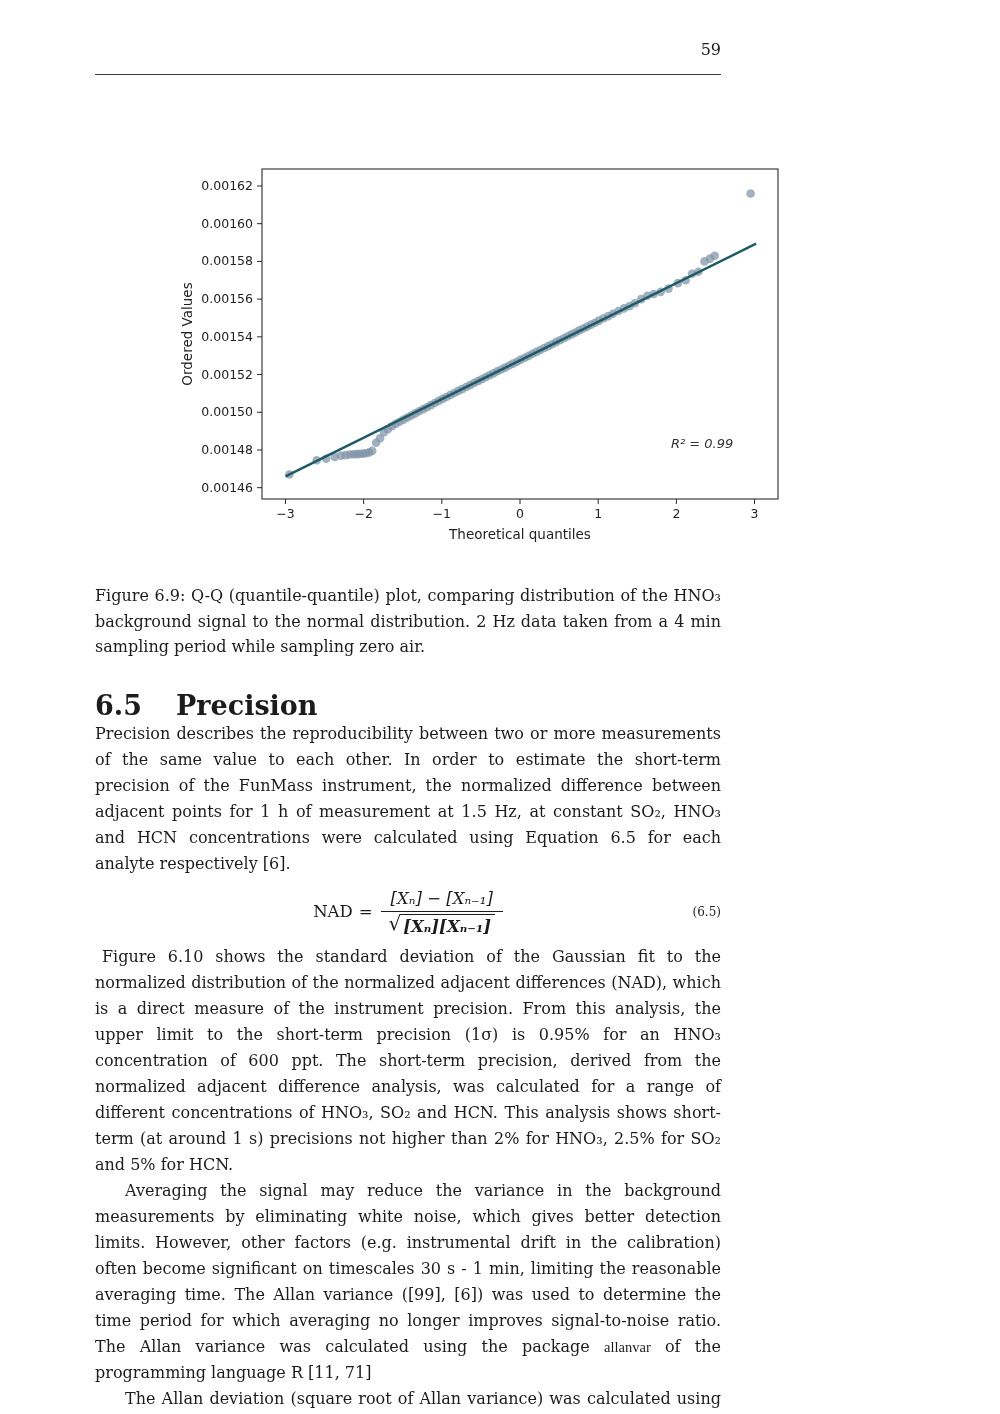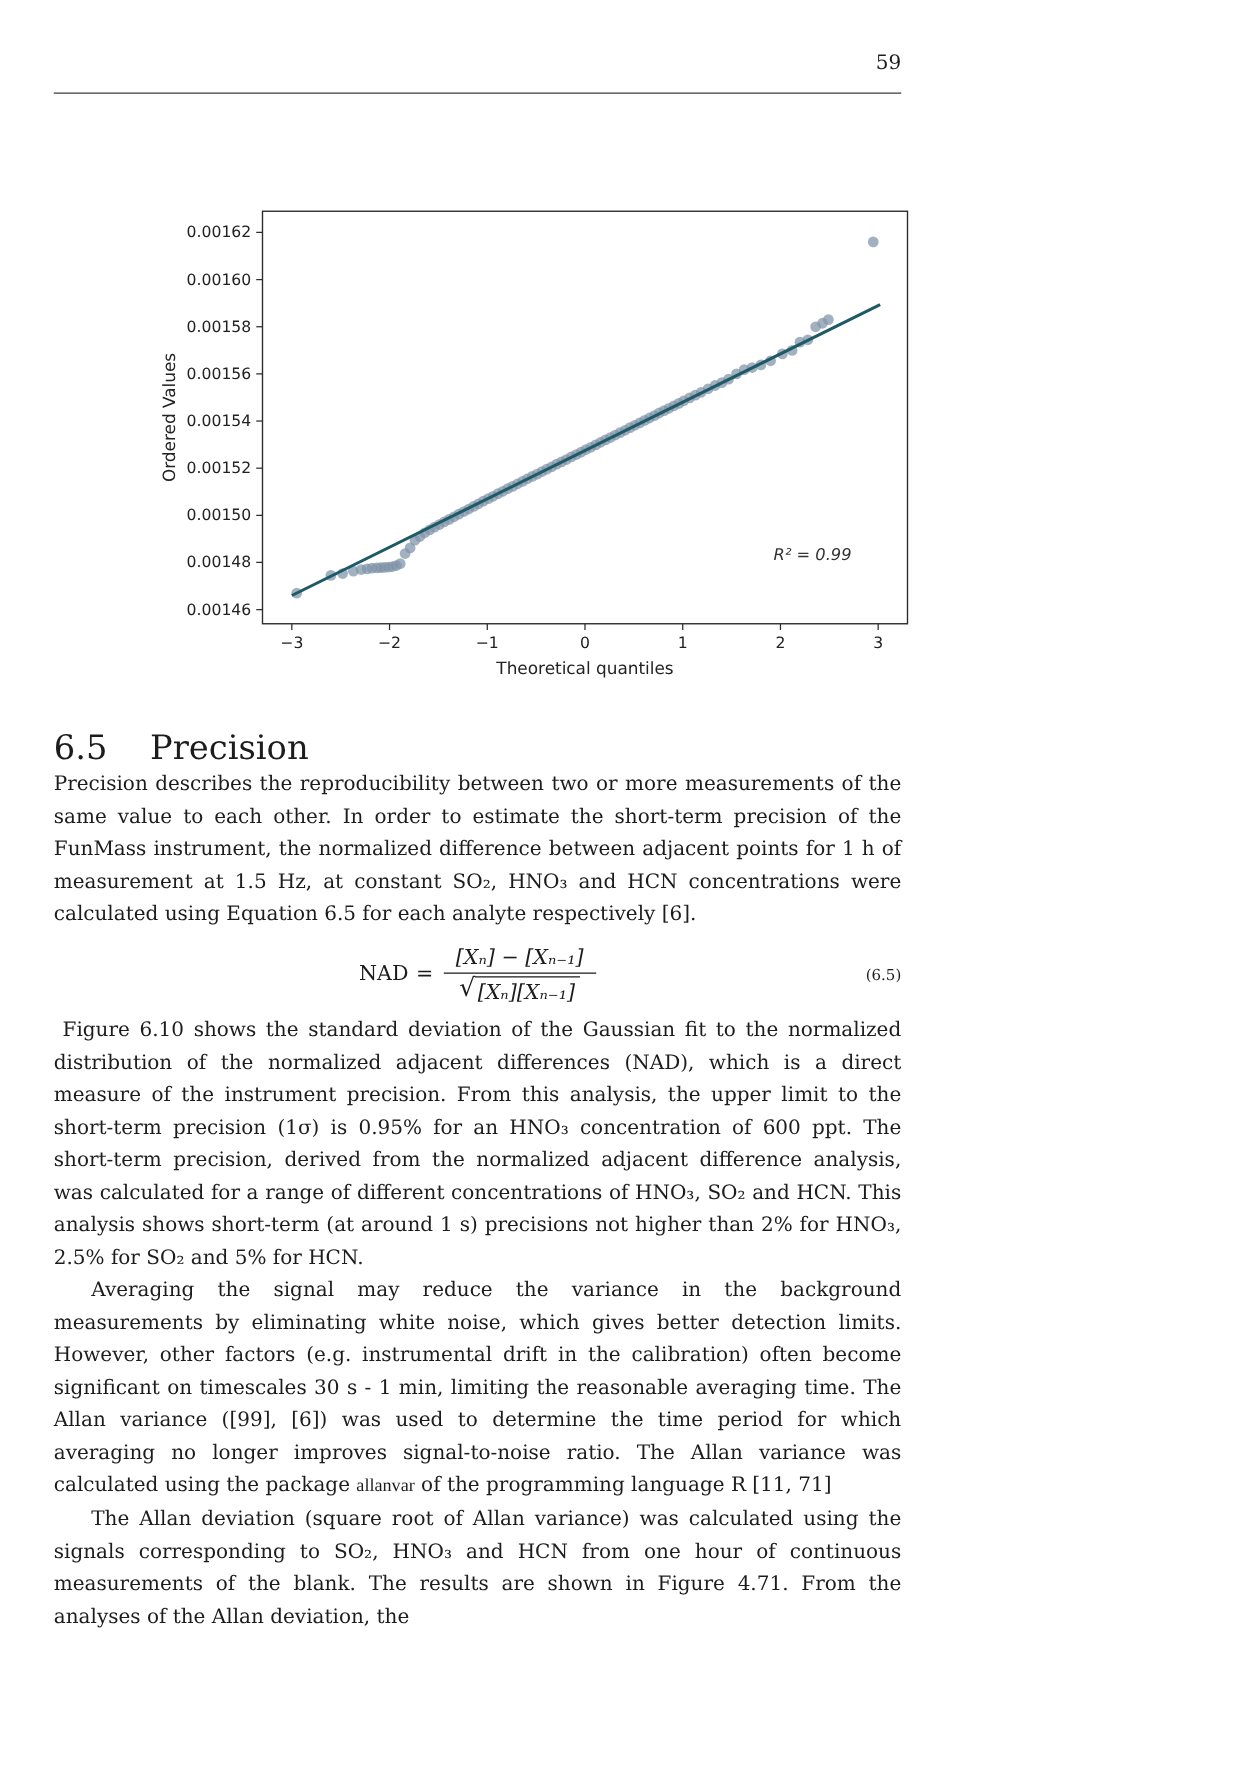--- a/index.html
+++ b/index.html
@@ -1,41 +1,41 @@
 <!DOCTYPE html>
 <html><head>
 <meta charset="utf-8">
 <style>
   html,body{margin:0;padding:0;background:#ffffff;}
   .page{
     width:796px;height:1414px;box-sizing:border-box;
-    padding:38px 75px 0 43px;overflow:hidden;position:relative;
+    padding:38px 75px 0 95px;overflow:hidden;position:relative;
     font-family:"DejaVu Serif","DejaVu Sans",serif;color:#1c1c1c;background:#ffffff;
   }
   .page-number{text-align:right;font-size:16px;line-height:24px;}
   .top-rule{border:none;border-top:1.2px solid #3c3c3c;margin:12px 0 0 0;}
   .figure-block{margin-top:78px;}
   .qq{display:block;margin-left:83px;width:620px;height:400px;}
   .qq text{font-family:"DejaVu Sans","Liberation Sans",sans-serif;}
   .caption{margin:30px 0 0 0;font-size:16px;line-height:25.5px;text-align:justify;}
-  .section-heading{margin:30px 0 0 0;font-size:27px;font-weight:normal;}
+  .section-heading{margin:30px 0 0 0;font-size:27px;font-weight:bold;}
   .section-heading .sec-num{margin-right:34px;}
   p.body-par{margin:0;font-size:16px;line-height:26px;text-align:justify;}
   p.first{}
   p.indent-small{text-indent:7px;}
   p.indent{text-indent:30px;}
   .code{font-family:Liberation Serif, serif;font-size:14.5px;}
   .equation{position:relative;margin:12px 0 8px 0;text-align:center;font-size:16.5px;}
   .eq-lhs{}
   .eq-eq{margin:0 8px 0 6px;}
   .frac{display:inline-flex;flex-direction:column;vertical-align:middle;font-style:italic;align-items:center;}
   .frac .num{border-bottom:1.3px solid #1c1c1c;padding:0 10px 3px 10px;}
   .frac .den{padding-top:2px;display:flex;align-items:flex-start;justify-content:center;}
   .sqrt{font-style:normal;font-size:20px;line-height:1;transform:translateY(-1px);}
-  .radicand{border-top:1.3px solid #1c1c1c;padding:2px 4px 0 2px;}
+  .radicand{border-top:1.3px solid #1c1c1c;padding:2px 4px 0 2px;font-weight:bold;}
   .eq-number{position:absolute;right:0;top:50%;transform:translateY(-50%);font-style:normal;font-size:12px;}
 </style>
 </head>
 <body>
 
 <div class="page">
 
   <div class="page-number">59</div>
   <hr class="top-rule">
 
@@ -164,20 +164,21 @@
         <line x1="79" y1="108.39999999999998" x2="84" y2="108.39999999999998" stroke="#2b2b2b" stroke-width="1"></line>
         <text x="75" y="112.39999999999998" text-anchor="end" font-size="12.5" fill="#222">0.00158</text>
         <line x1="79" y1="70.6857142857142" x2="84" y2="70.6857142857142" stroke="#2b2b2b" stroke-width="1"></line>
         <text x="75" y="74.6857142857142" text-anchor="end" font-size="12.5" fill="#222">0.00160</text>
         <line x1="79" y1="32.97142857142876" x2="84" y2="32.97142857142876" stroke="#2b2b2b" stroke-width="1"></line>
         <text x="75" y="36.97142857142876" text-anchor="end" font-size="12.5" fill="#222">0.00162</text>
         <text x="342" y="386" text-anchor="middle" font-size="13.5" fill="#222">Theoretical quantiles</text>
         <text x="14" y="181" text-anchor="middle" font-size="13.5" fill="#222" transform="rotate(-90 14 181)">Ordered Values</text>
         <text x="492.9" y="295.1" font-size="13" fill="#333" font-style="italic">R² = 0.99</text>
       </svg>
+    <div class="caption">Figure 6.9: Q-Q (quantile-quantile) plot, comparing distribution of the HNO₃ background signal to the normal distribution. 2 Hz data taken from a 4 min sampling period while sampling zero air.</div>
   </div>
 
   <div class="section-heading">
     <span class="sec-num">6.5</span><span>Precision</span>
   </div>
 
   <p class="body-par first">Precision describes the reproducibility between two or more measurements of the same value to each other. In order to estimate the short-term precision of the FunMass instrument, the normalized difference between adjacent points for 1 h of measurement at 1.5 Hz, at constant SO₂, HNO₃ and HCN concentrations were calculated using Equation 6.5 for each analyte respectively [6].</p>
 
   <div class="equation">
     <span class="eq-lhs">NAD</span><span class="eq-eq">=</span><span class="frac">

